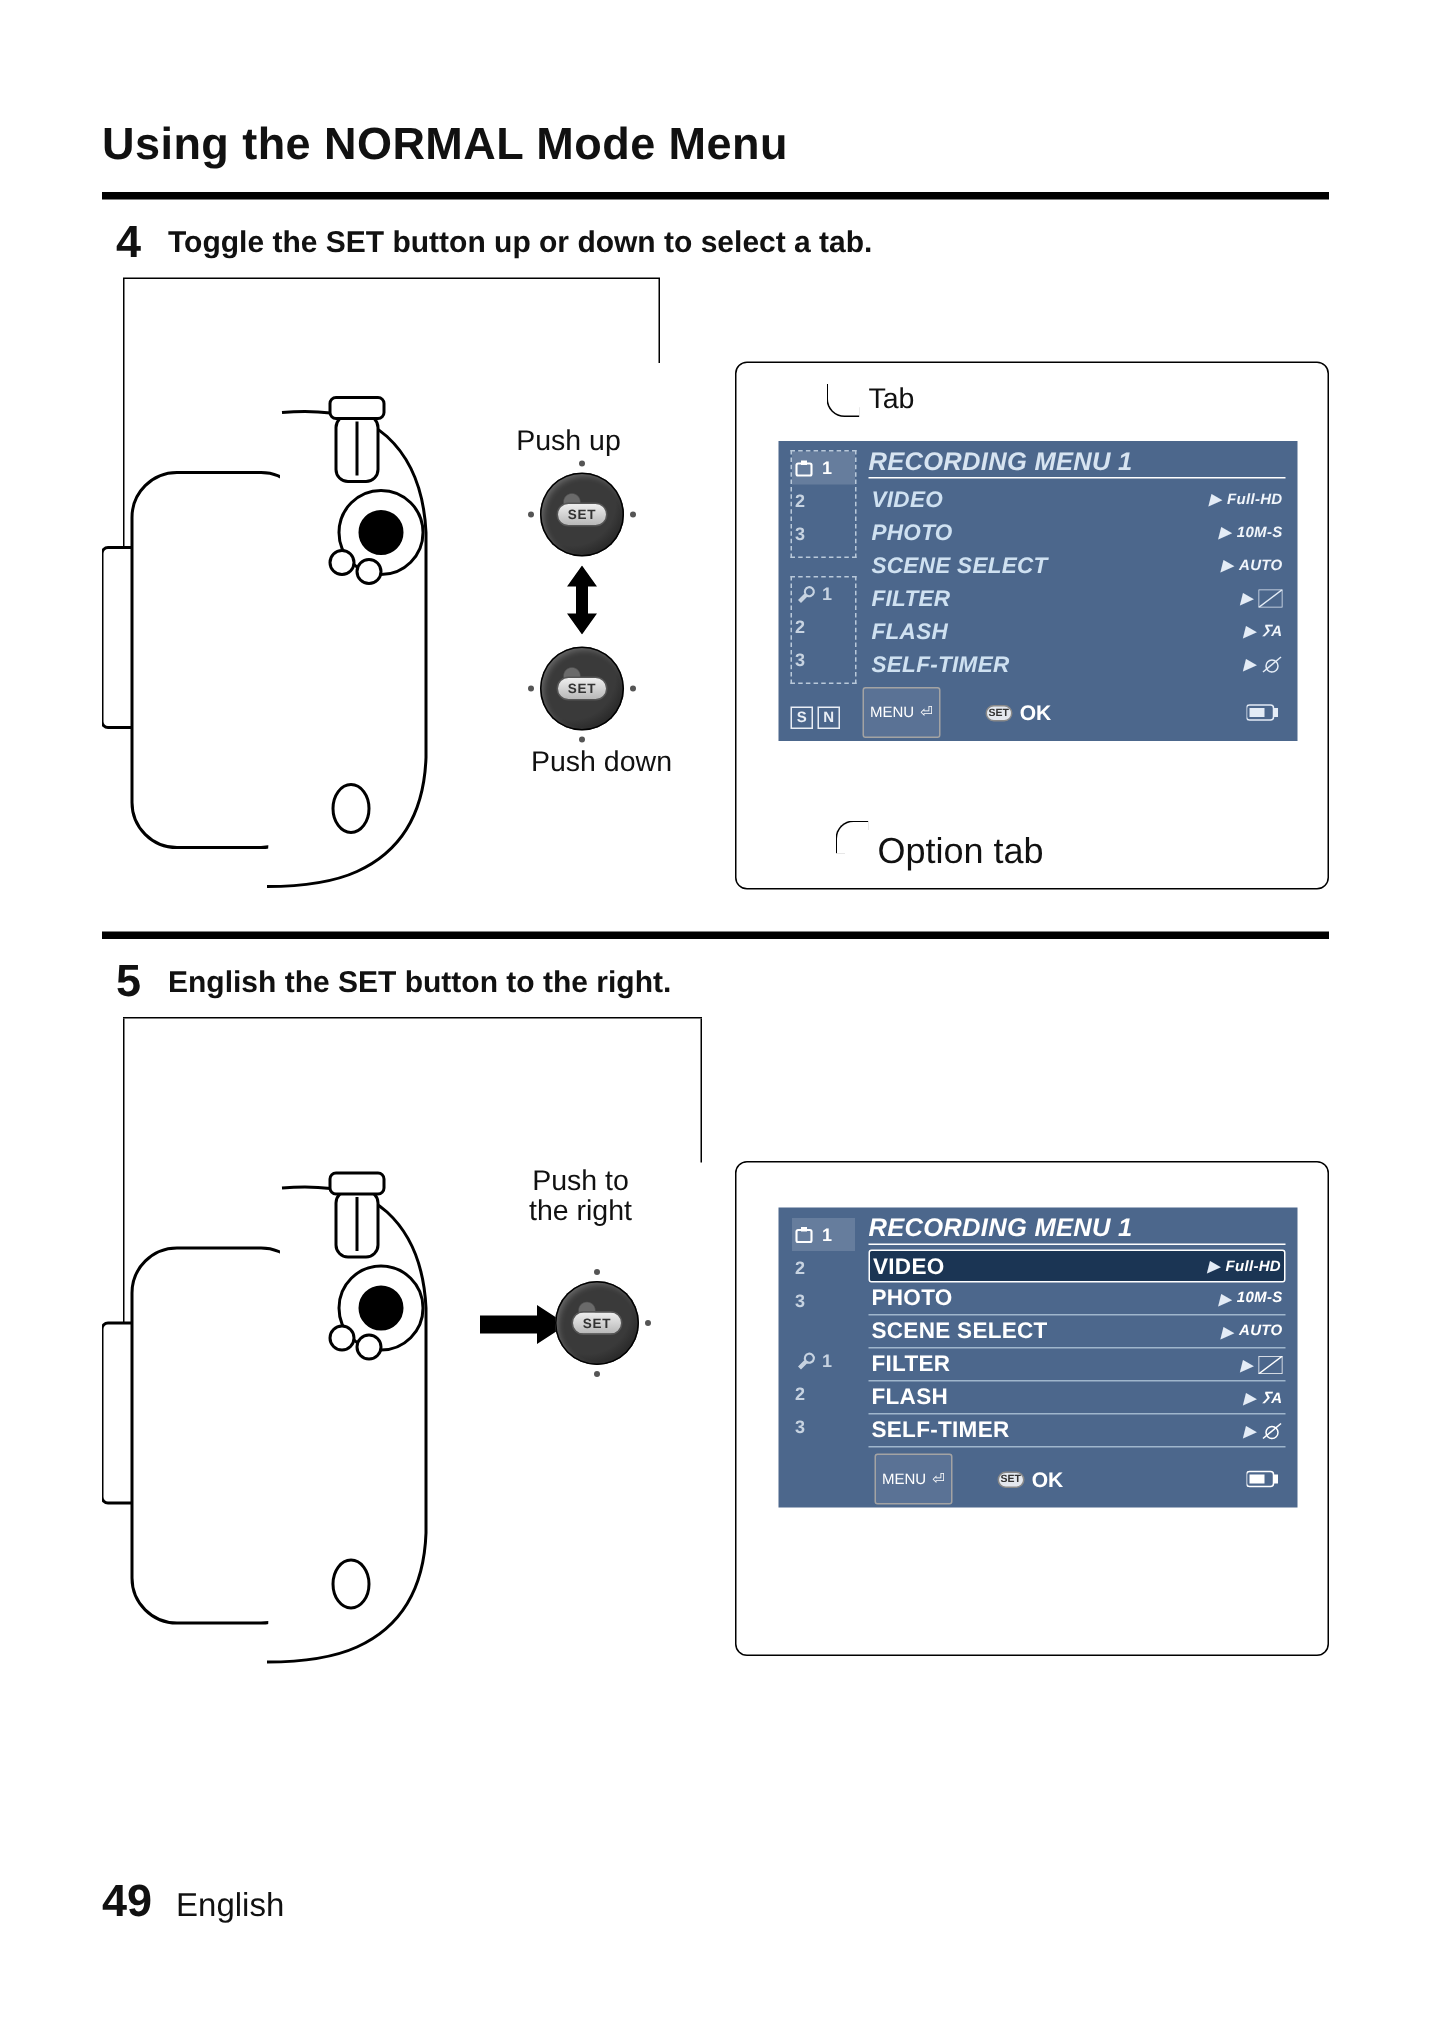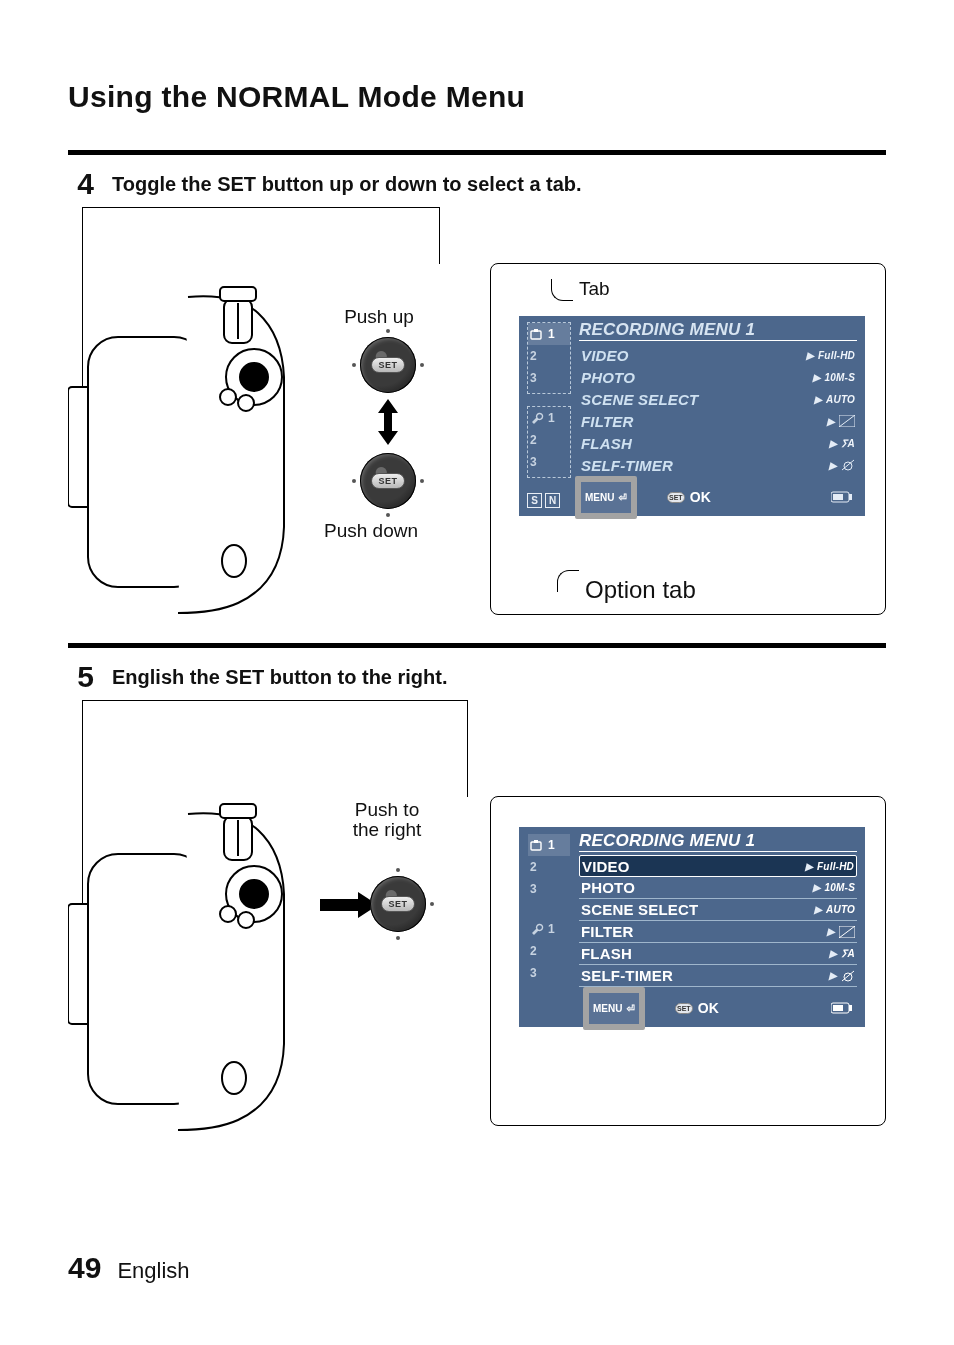--- a/index.html
+++ b/index.html
@@ -12,21 +12,21 @@
     --lcd-lighter:#c3d2e0;
     --lcd-dark:#2d4666;
     --lcd-hl:#1b3554;
   }
   *{box-sizing:border-box}
   body{
     margin:0;background:#fff;font-family:Helvetica,Arial,sans-serif;color:var(--txt);
     width:var(--page-w);height:var(--page-h);position:relative;
   }
   .page{position:relative;width:100%;height:100%;padding:60px 68px 60px 68px}
-  h1.title{font-size:30px;font-weight:800;margin:20px 0 36px 0;letter-spacing:.3px}
+  h1.title{font-size:30px;font-weight:800;margin:20px 0 14px 0;letter-spacing:.3px}
   .hr{height:4px;background:#000;margin:12px 0 14px}
   .hr.thick{height:5px}
   .step{display:flex;gap:18px;margin:0 0 8px 0}
   .num{font-size:30px;font-weight:900;line-height:1;min-width:26px;text-align:right}
   .step-body{flex:1;padding-top:4px}
   .step-body .headline{font-size:20px;font-weight:800;margin:0}
   .step-body .note{font-size:19px;margin:2px 0 0 0}
   .bullet{display:inline-block;width:22px;text-align:center}
   .fig{position:relative;height:424px;margin:6px 0 10px}
   .fig2{height:436px}
@@ -77,21 +77,21 @@
   .rows{position:absolute;left:52px;top:22px;right:0}
   .row{height:22px;display:flex;align-items:center;justify-content:space-between;color:#cfe1f1;font-weight:800;font-style:italic;font-size:15px;padding:0 2px 0 2px;letter-spacing:.2px}
   .row .val{display:flex;align-items:center;gap:4px;color:#f0f5fb;font-size:10px;font-style:italic}
   .row .tri{font-size:10px;color:#e4ecf6}
   .screen2 .rows .row{ color:#fff; border-bottom:1px solid #9fb6cc;font-style:normal}
   .screen2 .lcd-title{color:#fff}
   .screen2 .row.first{background:var(--lcd-hl);border:1px solid #fff;border-radius:2px}
   .screen2 .row .val{color:#fff}
   .row .lbl{white-space:nowrap}
   .footer{position:absolute;left:0;right:0;bottom:0;height:22px;display:flex;align-items:center;gap:30px;padding:0 4px;color:#fff}
-  .footer .menu{display:flex;align-items:center;gap:4px;font-size:10px;font-weight:700;border:6px solid #a3a3a3;padding:10px 4px;border-radius:2px;background:rgba(255,255,255,.08)}
+  .footer .menu{display:flex;align-items:center;gap:4px;font-size:10px;font-weight:400;border:1px solid #a3a3a3;padding:10px 4px;border-radius:2px;background:rgba(255,255,255,.08)}
   .footer .ok{display:flex;align-items:center;gap:5px;font-size:14px;font-weight:900}
   .footer .setmini{width:18px;height:11px;border-radius:6px;background:#e4e8ee;border:1px solid #888;font-size:7px;color:#333;display:flex;align-items:center;justify-content:center;font-weight:800}
   .footer .batt{margin-left:auto}
   .footer .batt svg{display:block}
   .sn{position:absolute;left:0;bottom:0;display:flex;gap:3px}
   .sn .chip{width:15px;height:15px;border:1px solid #e9eef5;color:#e9eef5;font-size:10px;display:flex;align-items:center;justify-content:center;font-weight:800}
   
   .page-foot{position:absolute;left:68px;bottom:60px;font-size:22px;display:flex;align-items:baseline;gap:16px}
   .page-foot .pg{font-size:30px;font-weight:900}
 </style>
@@ -126,21 +126,21 @@
           <line x1="170" y1="56" x2="170" y2="92"></line>
           <rect x="152" y="40" width="36" height="14" rx="4"></rect>
         </g>
         <g fill="none" stroke="#000" stroke-width="2">
           <ellipse cx="166" cy="314" rx="12" ry="16"></ellipse>
         </g>
       </svg>
     </div>
 
     <div class="vlabel" style="left:256px;top:100px;width:110px;text-align:center">Push up</div>
-    <div class="vlabel" style="left:256px;top:314px;width:124px;text-align:left">Push down</div>
+    <div class="vlabel" style="left:256px;top:314px;width:124px;text-align:right">Push down</div>
 
     <div class="setbtn" style="left:292px;top:130px">
       <span class="pill">SET</span>
     </div>
     <span class="dot" style="left:318px;top:122px"></span>
     <span class="dot" style="left:284px;top:156px"></span>
     <span class="dot" style="left:352px;top:156px"></span>
 
     <div class="arrowUD" style="left:308px;top:192px">
       <svg viewBox="0 0 24 46">

